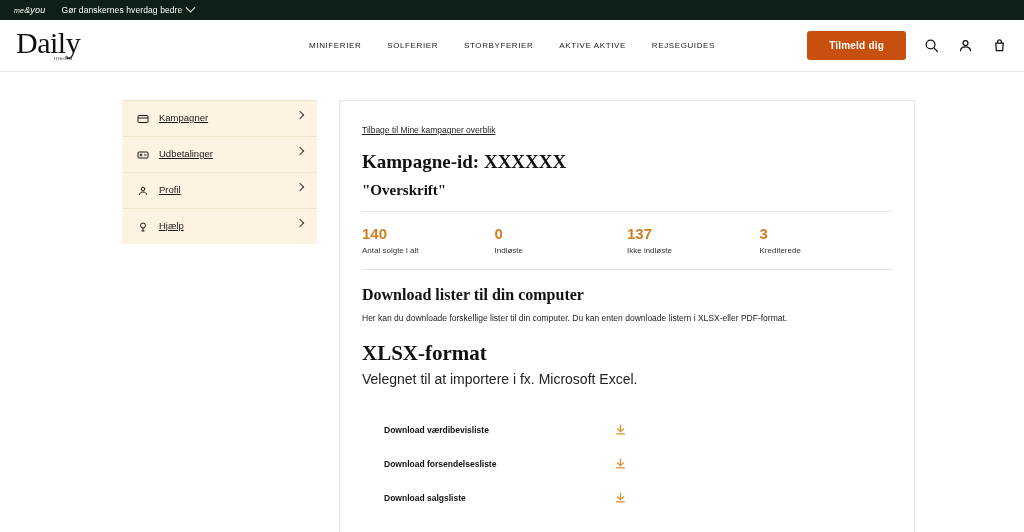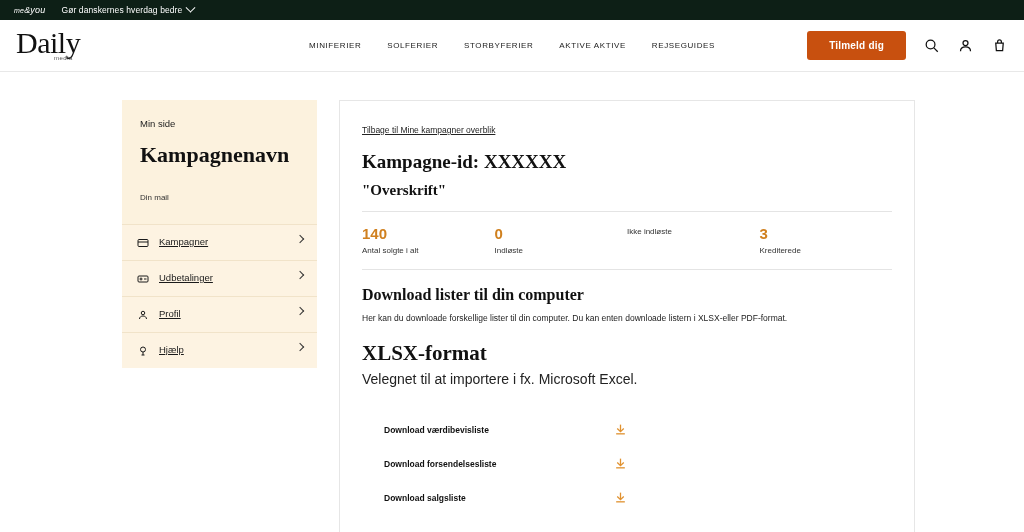--- a/index.html
+++ b/index.html
@@ -309,25 +309,20 @@
         <path d="M6 8h12l-1 12H7L6 8z"></path>
           <path d="M9 8V6a3 3 0 0 1 6 0v2"></path>
       </svg>
     </button>
   </div>
 </div>
 
 <div class="page">
 
   <aside class="sidebar">
-    <div class="side-card">
-      <div class="minside">Min side</div>
-      <div class="campaign-title">Kampagnenavn</div>
-      <div class="mail">Din mail</div>
-    </div>
     <div class="side-menu">
       <div class="side-item">
         <span class="side-ico">
           <svg width="12" height="12" viewBox="0 0 24 24" fill="none" stroke="currentColor" stroke-width="2">
               <rect x="2" y="5" width="20" height="14" rx="2"></rect>
               <line x1="2" y1="10" x2="22" y2="10"></line>
             </svg>
         </span>
         <span>Kampagner</span>
         <span class="chev"></span>
@@ -376,20 +371,21 @@
       <div class="stats">
         <div class="stat">
           <div class="stat-val">140</div>
           <div class="stat-lbl">Antal solgte i alt</div>
         </div>
         <div class="stat">
           <div class="stat-val">0</div>
           <div class="stat-lbl">Indløste</div>
         </div>
         <div class="stat">
+          <div class="stat-val">137</div>
           <div class="stat-lbl">Ikke indløste</div>
         </div>
         <div class="stat">
           <div class="stat-val">3</div>
           <div class="stat-lbl">Krediterede</div>
         </div>
       </div>
 
       <h3 class="sec">Download lister til din computer</h3>
       <p class="sec-body">Her kan du downloade forskellige lister til din computer. Du kan enten downloade listern i XLSX-eller PDF-format.</p>

